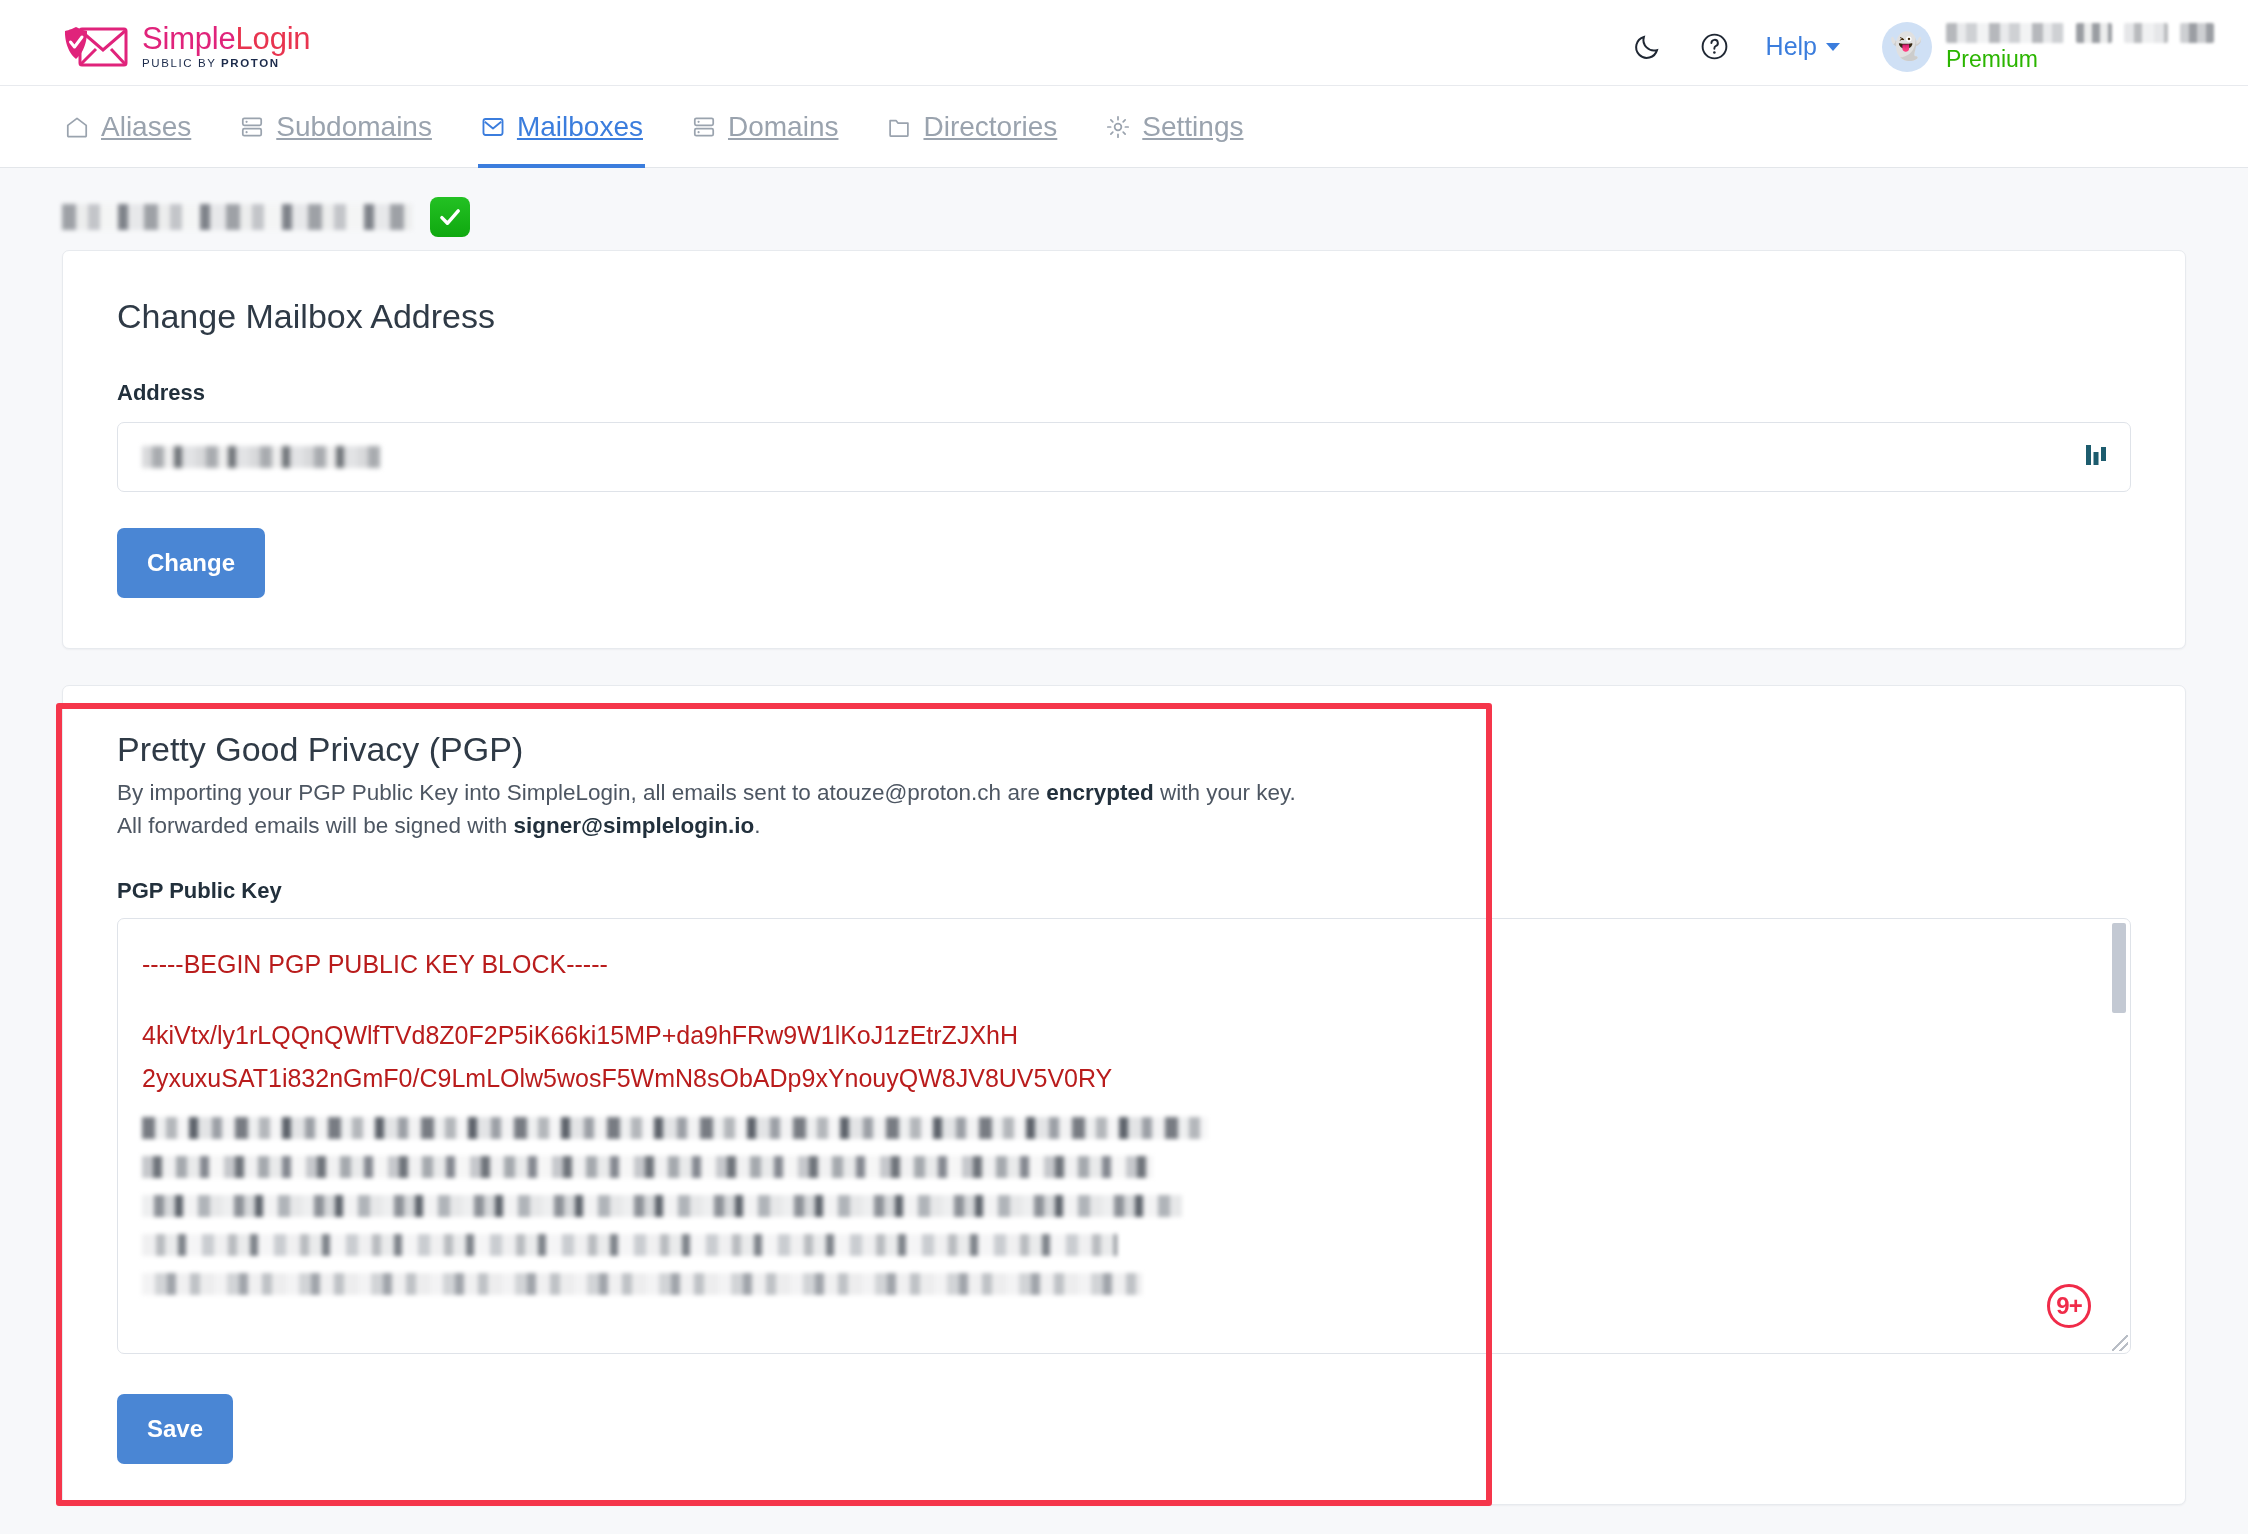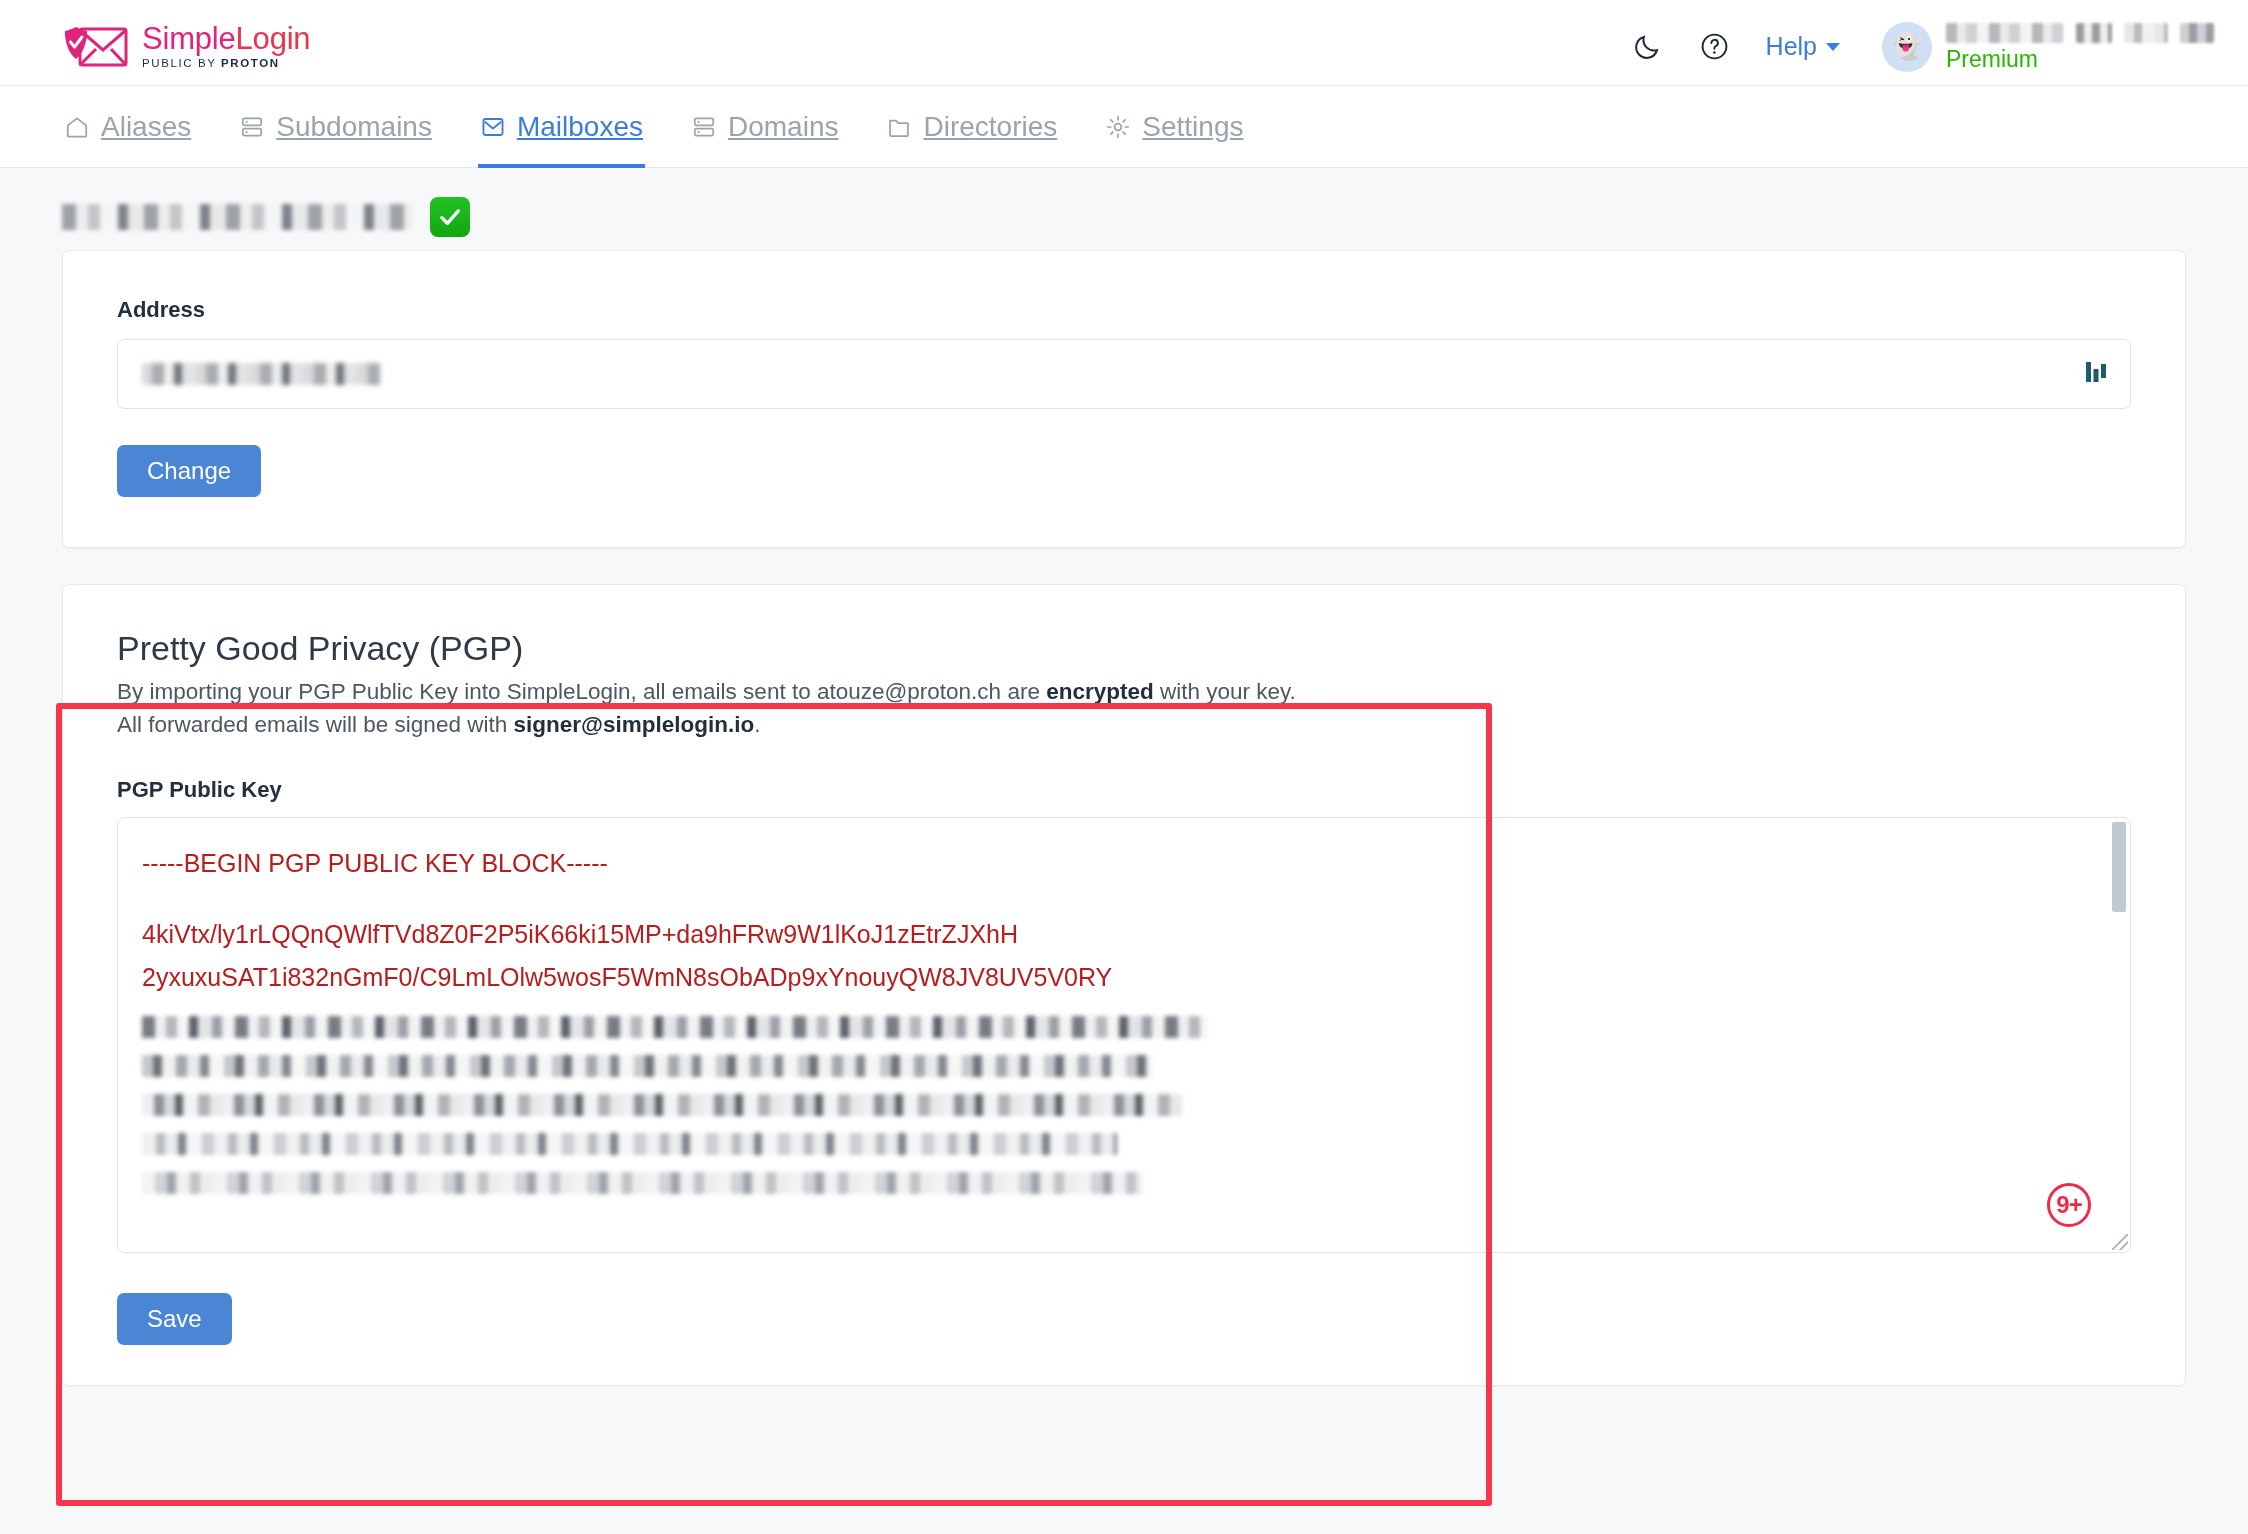--- a/index.html
+++ b/index.html
@@ -118,22 +118,22 @@
     height: 22px; width: 238px;
     background:
       repeating-linear-gradient(90deg,#d8d9db 0 10px,#a8abaf 10px 22px,#efefef 22px 32px,#6f7378 32px 40px,#e2e3e5 40px 54px);
     filter: blur(2.4px);
   }
   .pw-icon { position:absolute; right:22px; top:50%; transform:translateY(-50%); }
 
   .btn {
     display:inline-flex; align-items:center; justify-content:center;
     background:#4a86d4; color:#fff; border:none; border-radius:7px;
-    font-size:24px; font-weight:400;
-    padding: 0 30px; height: 52px; cursor:pointer;
+    font-size:24px; font-weight:700;
+    padding: 0 30px; height: 70px; cursor:pointer;
     font-family:"Liberation Sans", sans-serif;
   }
   .btn-change { margin-top: 36px; }
 
   
   .pgp-card { margin-bottom: 0; }
   .pgp-body { padding: 44px 54px 40px 54px; }
   .pgp-title { font-size:34px; color:#2f3a46; font-weight:400; margin:0 0 8px 0; }
   .pgp-desc { font-size:22.5px; color:#4d5662; line-height:1.45; }
   .pgp-desc b { color:#22303c; font-weight:700; }
@@ -305,20 +305,21 @@
       <span class="crumb-blur"></span>
       <span class="check-badge">
         <svg width="26" height="26" viewBox="0 0 24 24">
             <path d="M4.5 12.6 9.6 17.8 19.6 6.4" fill="none" stroke="#ffffff" stroke-width="3.2" stroke-linecap="round" stroke-linejoin="round"></path>
           </svg>
       </span>
     </div>
 
     <div class="card">
       <div class="card-body">
+        <h2 class="card-title">Change Mailbox Address</h2>
         <div class="field-label">Address</div>
         <div class="input-wrap">
           <div class="text-input">
             <span class="input-blur"></span>
           </div>
           <span class="pw-icon">
             <svg width="26" height="30" viewBox="0 0 26 30">
                 <rect x="3" y="5" width="5" height="20" fill="#1d5c6e"></rect>
                 <rect x="10.5" y="12" width="5" height="13" fill="#1d5c6e"></rect>
                 <rect x="18" y="7" width="5" height="14" fill="#1d5c6e"></rect>

